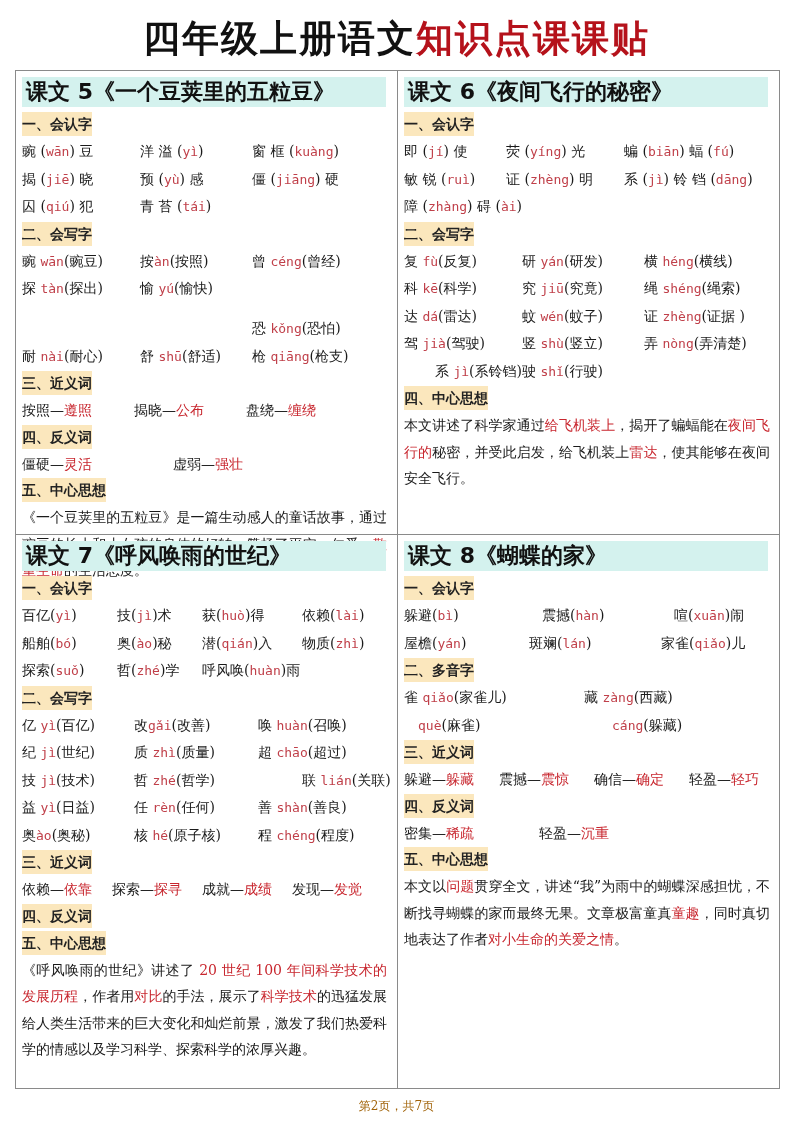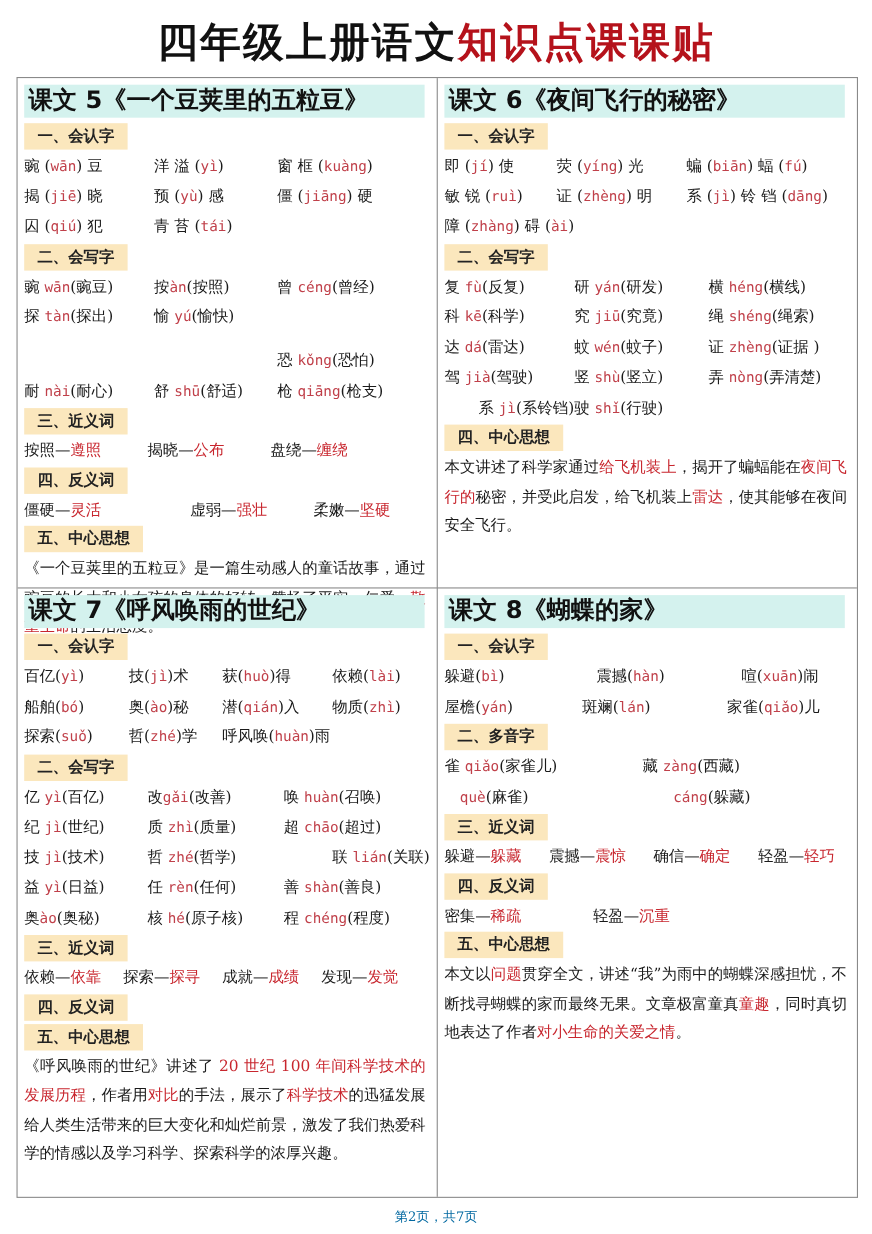--- a/index.html
+++ b/index.html
@@ -16,28 +16,28 @@
   .hline { position: absolute; left: 0; top: 463px; width: 100%; height: 1px; background: #8a8a8a; }
   .cell { position: absolute; box-sizing: border-box; padding: 6px 6px 0 6px; }
   .c5 { left: 0; top: 0; width: 381px; height: 463px; }
   .c6 { left: 382px; top: 0; width: 382px; height: 463px; }
   .c7 { left: 0; top: 464px; width: 381px; height: 554px; }
   .c8 { left: 382px; top: 464px; width: 382px; height: 554px; }
   .lesson-title { background: #d4f2ee; font-size: 22px; font-weight: bold; line-height: 30px;
                   padding: 0 4px; margin-bottom: 4px; color: #111;
                   font-family: "DejaVu Sans", "Liberation Sans", sans-serif; width: 356px; }
   .sec { display: inline-block; background: #fbe7bd; font-size: 14px; font-weight: bold;
-         padding: 0 12px; line-height: 24px; margin: 1px 12px 2px 0; color: #222; }
+         padding: 0 0; line-height: 24px; margin: 1px 12px 2px 0; color: #222; }
   .row { display: flex; font-size: 14px; line-height: 26.5px; white-space: nowrap; }
   .row .col { flex: none; }
   .py { color: #c0404a; font-family: "DejaVu Sans Mono", "Liberation Mono", monospace; font-size: 13px; }
   .red { color: #c8262e; }
   .para { font-size: 14px; line-height: 26.5px; text-align: justify; padding-right: 4px; }
   .footer { position: absolute; top: 1098px; left: 0; width: 793px; text-align: center;
-            font-size: 12px; color: #0369a1; }
+            font-size: 12px; color: #a16207; }
 </style>
 </head>
 <body>
 
 <div class="page-title">
   <span class="t-black">四年级上册语文</span><span class="t-red">知识点课课贴</span>
 </div>
 
 <div class="grid">
   <div class="vline"></div>
@@ -70,21 +70,20 @@
           <span class="col" style="width: 140px;"><span>枪 </span><span class="py">qiāng</span><span>(枪支)</span></span>
         </div></div>
       <div><div class="sec">三、近义词</div><div class="row">
           <span class="col" style="width: 112px;"><span>按照—</span><span class="red">遵照</span></span>
           <span class="col" style="width: 112px;"><span>揭晓—</span><span class="red">公布</span></span>
           <span class="col" style="width: 140px;"><span>盘绕—</span><span class="red">缠绕</span></span>
         </div></div>
       <div><div class="sec">四、反义词</div><div class="row">
           <span class="col" style="width: 112px;"><span>僵硬—</span><span class="red">灵活</span></span>
           <span class="col" style="width: 112px; margin-left: 39px;"><span>虚弱—</span><span class="red">强壮</span></span>
-          <span class="col" style="width: 140px;"><span>柔嫩—</span><span class="red">坚硬</span></span>
         </div></div>
       <div><div class="sec">五、中心思想</div><div class="para"><span>《一个豆荚里的五粒豆》是一篇生动感人的童话故事，通过豌豆的长大和小女孩的身体的好转，赞扬了平实、仁爱、</span><span class="red">敬重生命</span><span>的生活态度。</span></div></div>
     </div>
   <div class="cell c6">
       <div class="lesson-title">课文 6《夜间飞行的秘密》</div>
       <div><div class="sec">一、会认字</div><div class="row">
           <span class="col" style="width: 102px;"><span>即 (</span><span class="py">jí</span><span>) 使</span></span>
           <span class="col" style="width: 118px;"><span>荧 (</span><span class="py">yíng</span><span>) 光</span></span>
           <span class="col" style="width: 150px;"><span>蝙 (</span><span class="py">biān</span><span>) 蝠 (</span><span class="py">fú</span><span>)</span></span>
         </div><div class="row">

